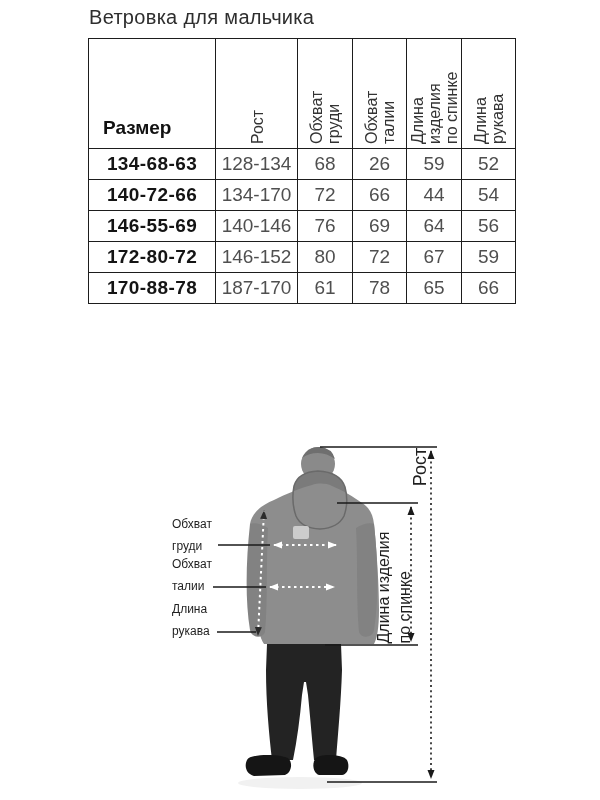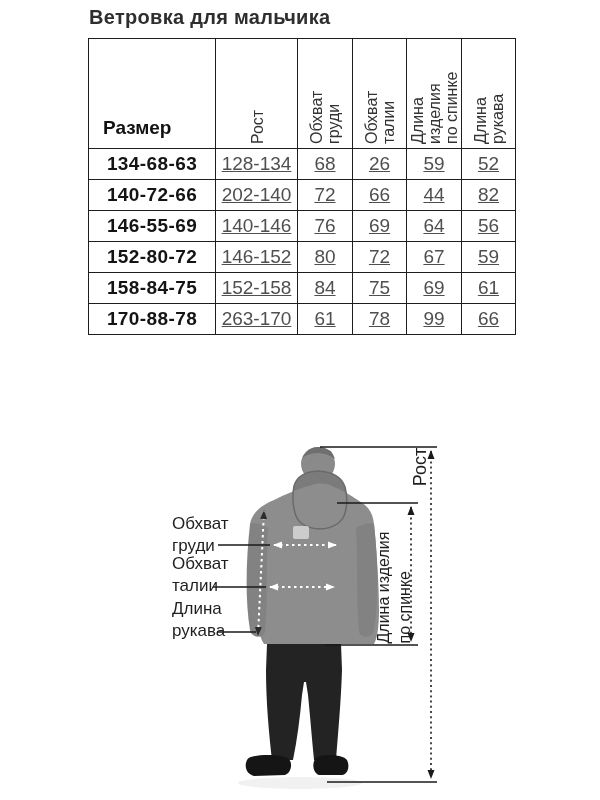--- a/index.html
+++ b/index.html
@@ -1,36 +1,36 @@
 <!DOCTYPE html>
 <html><head>
 <meta charset="utf-8">
 <style>
   html,body{margin:0;padding:0;background:#ffffff;}
   body{width:600px;height:800px;position:relative;overflow:hidden;
        font-family:"Liberation Sans","DejaVu Sans",sans-serif;color:#222;}
-  .page-title{position:absolute;left:89px;top:6px;font-size:20px;font-weight:700;
+  .page-title{position:absolute;left:89px;top:6px;font-size:20px;font-weight:400;
        color:#2e2e2e;letter-spacing:0.3px;}
   table.size-table{position:absolute;left:88px;top:38px;border-collapse:collapse;
        table-layout:fixed;width:427px;}
   .size-table th,.size-table td{border:1px solid #1d1d1d;padding:0;}
   .size-table thead tr{height:110px;}
   .size-table tbody tr{height:31px;}
   th.size-h{vertical-align:bottom;text-align:left;padding:0 0 9px 14px;
        font-size:19px;font-weight:700;color:#111;}
   th.rot{position:relative;font-weight:400;}
   th.rot .vtext{position:absolute;left:50%;top:50%;
        transform:translate(-50%,-50%) rotate(-90deg);
        width:100px;text-align:left;white-space:pre-line;
        font-size:16px;line-height:17px;color:#333;}
   td.c-size{text-align:center;font-weight:700;font-size:19px;color:#141414;letter-spacing:0.4px;}
-  td.val{text-align:center;font-size:19px;color:#4f4f4f;text-decoration:underline;}
+  td.val{text-align:center;font-size:19px;color:#4f4f4f;}
   .figure{position:absolute;left:0;top:440px;width:600px;height:360px;}
   .figure svg{position:absolute;left:0;top:0;}
-  .flabel{position:absolute;font-size:17px;line-height:22px;color:#1f1f1f;
+  .flabel{position:absolute;font-size:12px;line-height:22px;color:#1f1f1f;
        white-space:pre-line;}
   .flabel.rot{transform:rotate(-90deg);}
   .bl-label{width:135px;height:42px;font-size:16px;line-height:21px;text-align:left;}
   .h-label{width:60px;height:24px;font-size:18px;text-align:center;}
 </style>
 </head>
 <body>
 
 <div class="page-title">Ветровка для мальчика</div>
 
@@ -72,56 +72,48 @@
     <tr>
       <td class="c-size">134-68-63</td>
       <td class="val">128-134</td>
       <td class="val">68</td>
       <td class="val">26</td>
       <td class="val">59</td>
       <td class="val">52</td>
     </tr>
     <tr>
       <td class="c-size">140-72-66</td>
-      <td class="val">202-140</td>
+      <td class="val">134-170</td>
       <td class="val">72</td>
       <td class="val">66</td>
       <td class="val">44</td>
-      <td class="val">82</td>
+      <td class="val">54</td>
     </tr>
     <tr>
       <td class="c-size">146-55-69</td>
       <td class="val">140-146</td>
       <td class="val">76</td>
       <td class="val">69</td>
       <td class="val">64</td>
       <td class="val">56</td>
     </tr>
     <tr>
-      <td class="c-size">152-80-72</td>
+      <td class="c-size">172-80-72</td>
       <td class="val">146-152</td>
       <td class="val">80</td>
       <td class="val">72</td>
       <td class="val">67</td>
       <td class="val">59</td>
     </tr>
     <tr>
-      <td class="c-size">158-84-75</td>
-      <td class="val">152-158</td>
-      <td class="val">84</td>
-      <td class="val">75</td>
-      <td class="val">69</td>
-      <td class="val">61</td>
-    </tr>
-    <tr>
       <td class="c-size">170-88-78</td>
-      <td class="val">263-170</td>
+      <td class="val">187-170</td>
       <td class="val">61</td>
       <td class="val">78</td>
-      <td class="val">99</td>
+      <td class="val">65</td>
       <td class="val">66</td>
     </tr>
   </tbody>
 </table>
 
 <div class="figure">
   <svg width="600" height="360" viewBox="0 0 600 360">
     <defs>
       <marker id="mB" markerWidth="10" markerHeight="9" refX="8" refY="4" orient="auto-start-reverse" markerUnits="userSpaceOnUse">
         <path d="M0,0.5 L9,4 L0,7.5 Z" fill="#1a1a1a"></path>

